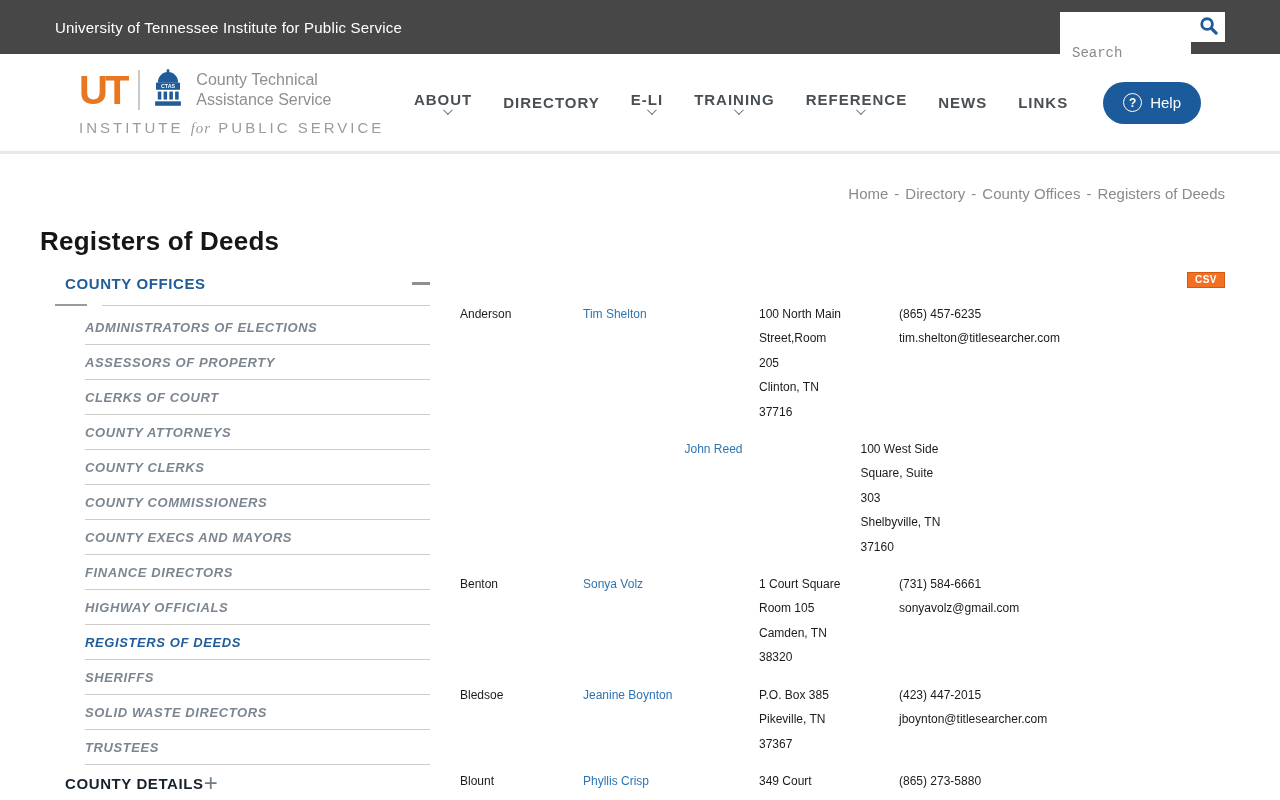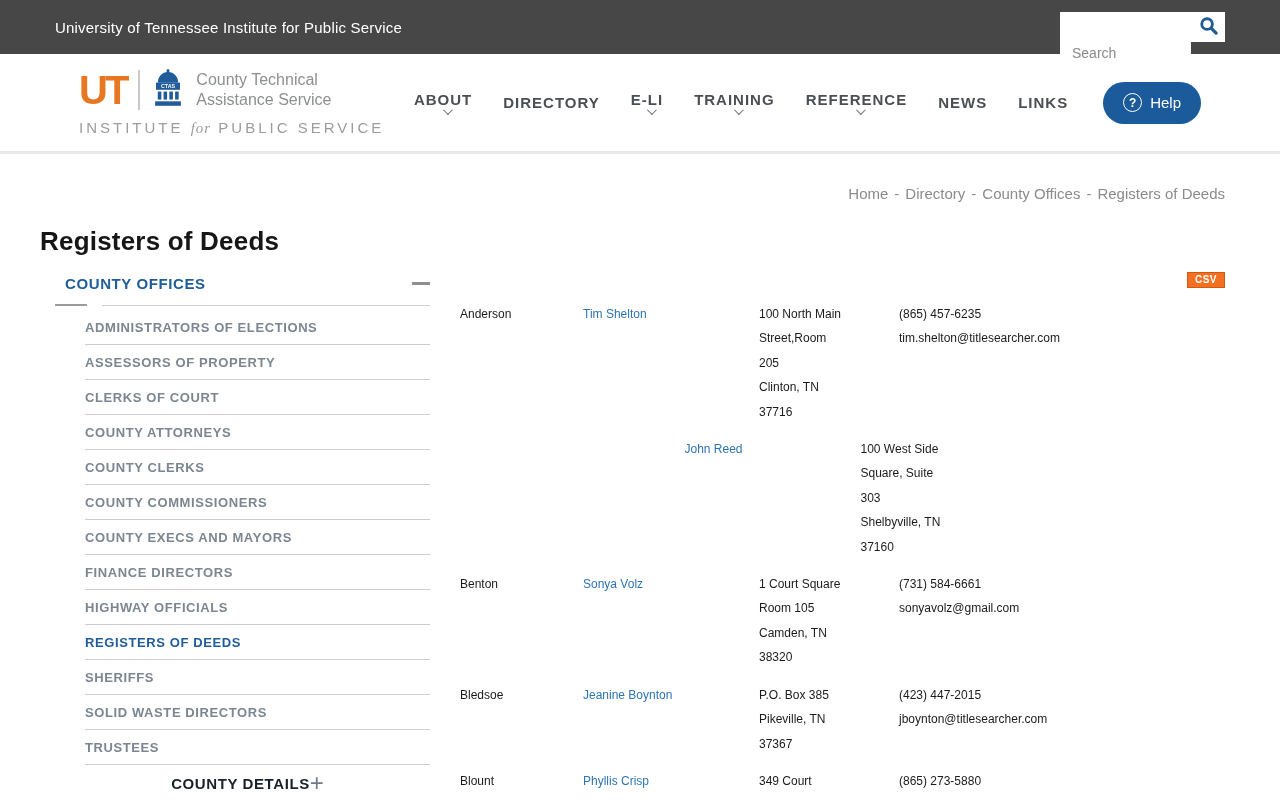--- a/index.html
+++ b/index.html
@@ -15,21 +15,21 @@
     height:54px; background:#474747; display:flex; align-items:center;
     padding:0 55px; justify-content:space-between;
   }
   .site-title { color:#fff; font-size:15px; font-weight:500; letter-spacing:.2px; }
   .search-box {
     width:165px; height:30px; background:#fff; display:flex; align-items:center;
   }
   .search-input {
     border:none; outline:none; flex:1; min-width:0; height:100%;
     padding:16px 0 0 12px; font-size:14px; color:#555;
-    font-family:Liberation Sans, sans-serif;
+    font-family:Liberation Mono, monospace;
     margin-top:36px;
   }
   .search-input::placeholder { color:#8a8a8a; }
   .search-btn {
     border:none; background:transparent; width:34px; height:30px; cursor:pointer;
     display:flex; align-items:center; justify-content:center;
   }
 
   
   .main-header {
@@ -87,30 +87,30 @@
   }
   .sidebar-header-label {
     color:#1f5c99; font-size:15px; font-weight:700; letter-spacing:.6px; cursor:pointer;
   }
   .minus-icon { width:18px; height:3px; background:#8f8f8f; cursor:pointer; }
   .sidebar-underline { display:flex; align-items:center; margin:12px 20px 0 15px; }
   .seg-dark { width:32px; height:2px; background:#9a9a9a; }
   .seg-gap { width:15px; }
   .seg-light { flex:1; height:1px; background:#cccccc; }
 
-  .sidebar-list { list-style:none; margin:4px 20px 0 45px; }
+  .sidebar-list { list-style:none; margin:4px 20px 0 45px;font-style:italic; }
   .sidebar-list li {
     height:35px; line-height:35px; border-bottom:1px solid #cccccc;
     font-size:13px; font-weight:700; letter-spacing:.6px; color:#7b8691;
     cursor:pointer; white-space:nowrap; overflow:hidden;
   }
   .sidebar-list li.active { color:#1f5c99; }
 
   .county-details {
-    display:flex; align-items:center; justify-content:center;
+    display:flex; align-items:center; justify-content:flex-start;
     padding:9px 20px 0 25px;
   }
   .county-details-label {
     color:#19212b; font-size:15px; font-weight:700; letter-spacing:.6px; cursor:pointer;
   }
   .plus-icon { font-size:24px; font-weight:400; color:#6f7a85; line-height:18px; cursor:pointer; }
 
   
   .table-area { flex:1; padding-left:10px; }
   .csv-row { text-align:right; height:16px; margin-top:0; }

